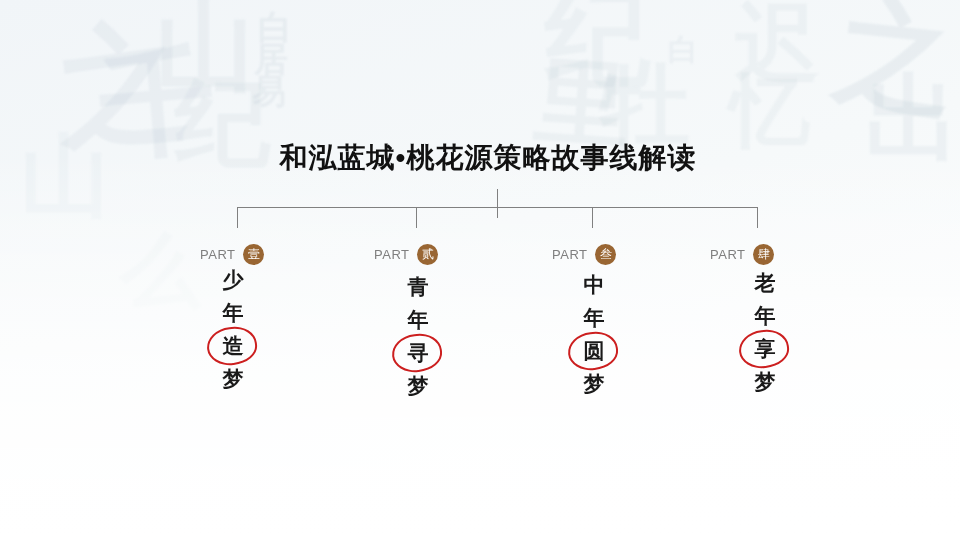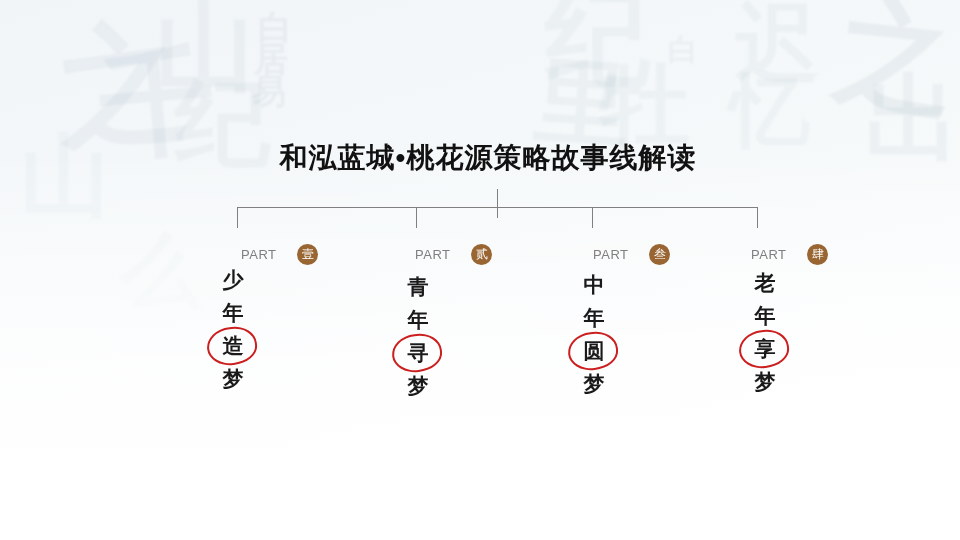--- a/index.html
+++ b/index.html
@@ -22,21 +22,21 @@
          letter-spacing:1px;color:#111111;}
 
   
   .line{position:absolute;background:#808080;}
   .stub{left:497px;top:189px;width:1px;height:29px;}
   .hline{left:237px;top:207px;width:521px;height:1px;}
   .drop{top:208px;width:1px;height:20px;}
 
   
   .part-label{position:absolute;top:243px;height:22px;display:flex;
-              align-items:center;gap:21px;margin-left:41px;}
+              align-items:center;gap:8px;}
   .part-word{font-size:13px;letter-spacing:.5px;color:#7f7f7f;}
   .badge{width:21px;height:21px;border-radius:50%;background:#996633;
          display:flex;align-items:center;justify-content:center;}
   .badge span{color:#ffffff;font-size:12px;line-height:1;
               font-family:"Liberation Serif",serif;}
 
   
   .story-col{position:absolute;width:40px;display:flex;flex-direction:column;}
   .ch{position:relative;display:block;height:33px;line-height:33px;
       text-align:center;font-size:21px;font-weight:600;color:#1a1a1a;

